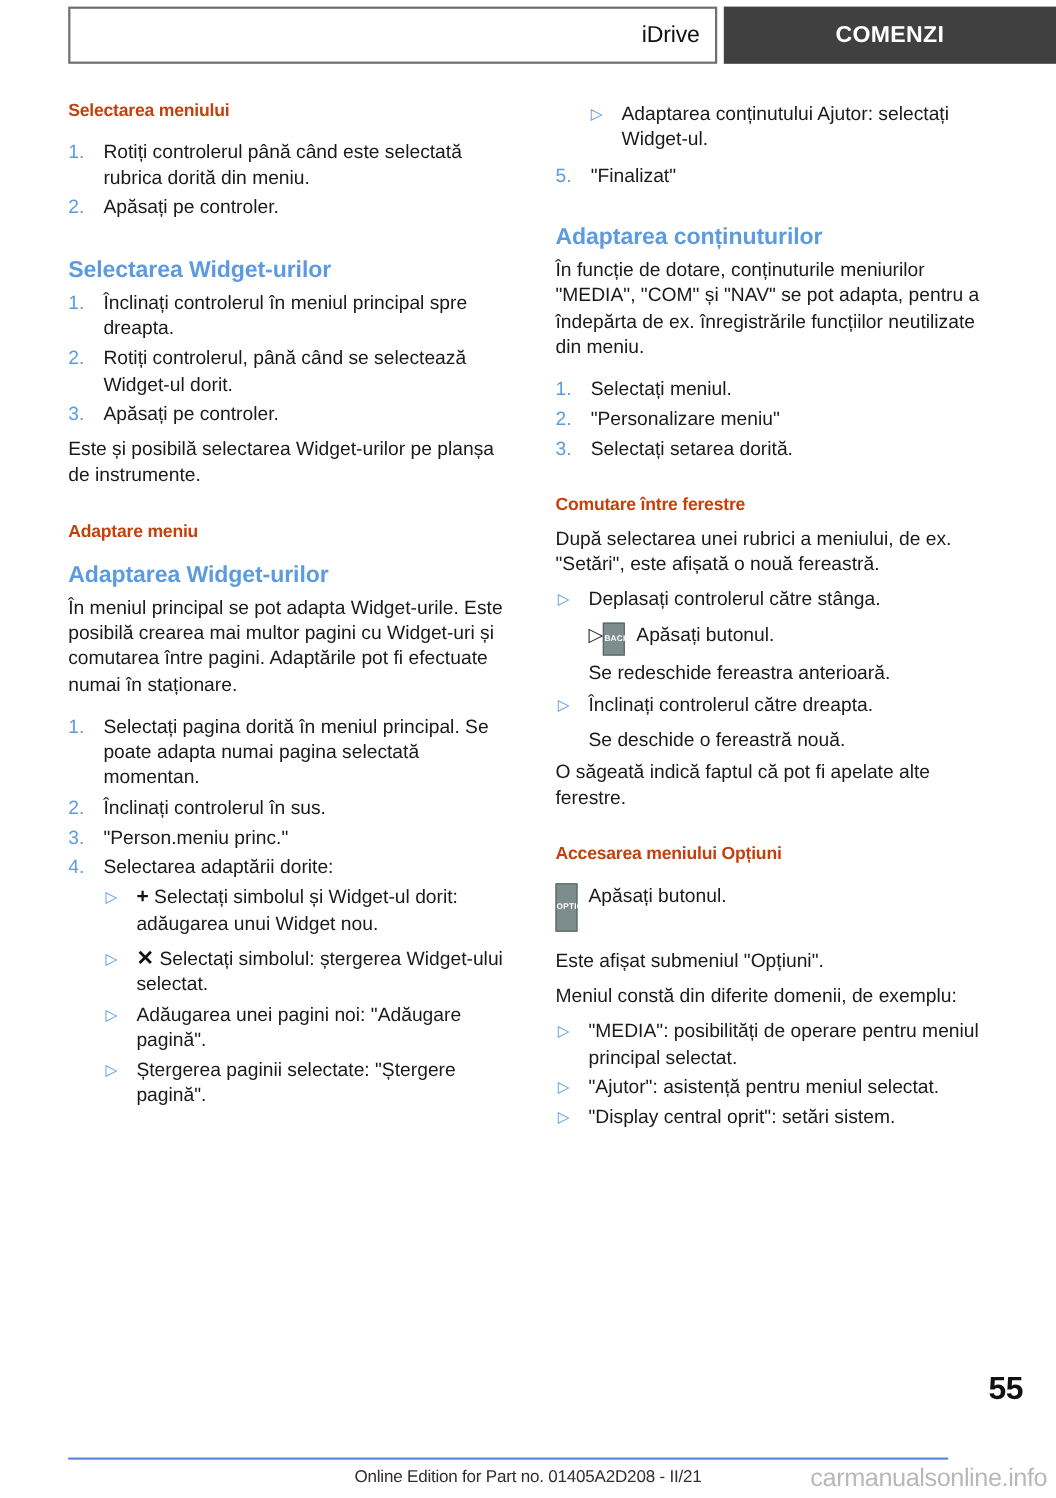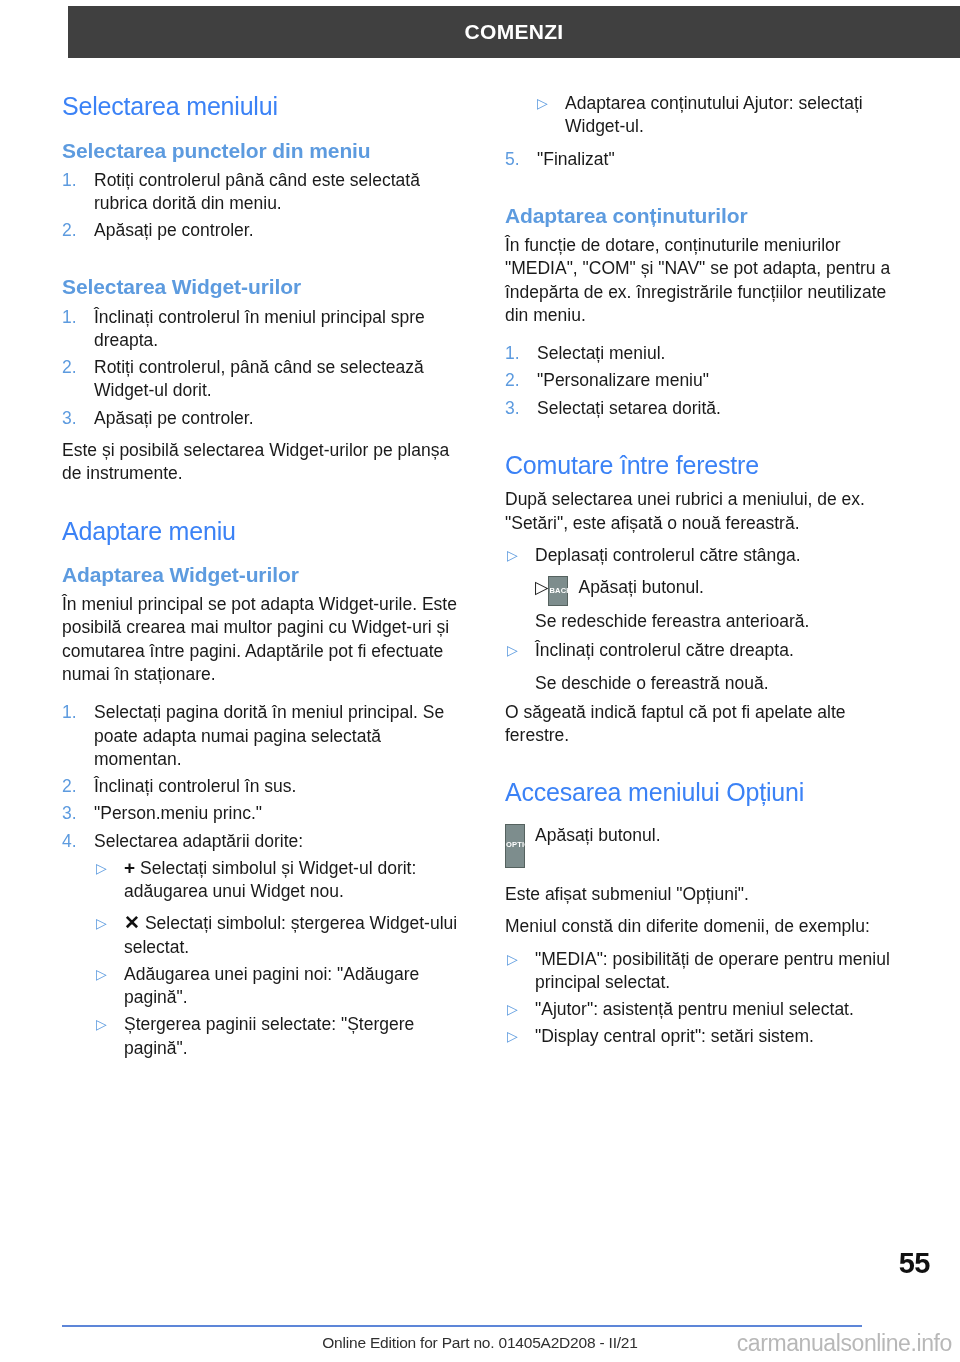--- a/index.html
+++ b/index.html
@@ -64,23 +64,23 @@
   .col {
     position: absolute;
     top: 0;
     width: 400px;
   }
   .col-left  { left: 62px; }
   .col-right { left: 505px; }
 
   
   h1.sec {
-    color: #3b82f6;
-    font-size: 25px;
-    font-weight: normal;
+    color: #c2410c;
+    font-size: 16px;
+    font-weight: bold;
     margin: 0 0 16px 0;
     line-height: 1.18;
     letter-spacing: -0.2px;
   }
   h2.sub {
     color: #5d9bdf;
     font-size: 21px;
     font-weight: bold;
     margin: 10px 0 6px 0;
     line-height: 1.2;
@@ -230,32 +230,34 @@
     top: 1330px;
     font-size: 23px;
     color: #b8b8b8;
     letter-spacing: -0.4px;
   }
 </style>
 </head>
 <body>
 
 <div class="header">
+  <div class="header-tab-left">
+    <span class="tab-label">iDrive</span>
+  </div>
   <div class="header-tab-right">
     <span class="tab-label">COMENZI</span>
   </div>
 </div>
 
 <div class="page">
 
   <div class="col col-left">
 
     <h1 class="sec">Selectarea meniului</h1>
 
-    <h2 class="sub">Selectarea punctelor din meniu</h2>
     <ol class="num">
       <li>Rotiți controlerul până când este selectată rubrica dorită din meniu.</li>
       <li>Apăsați pe controler.</li>
     </ol>
 
     <div class="spacer-md"></div>
 
     <h2 class="sub">Selectarea Widget-urilor</h2>
     <ol class="num">
       <li>Înclinați controlerul în meniul principal spre dreapta.</li>

